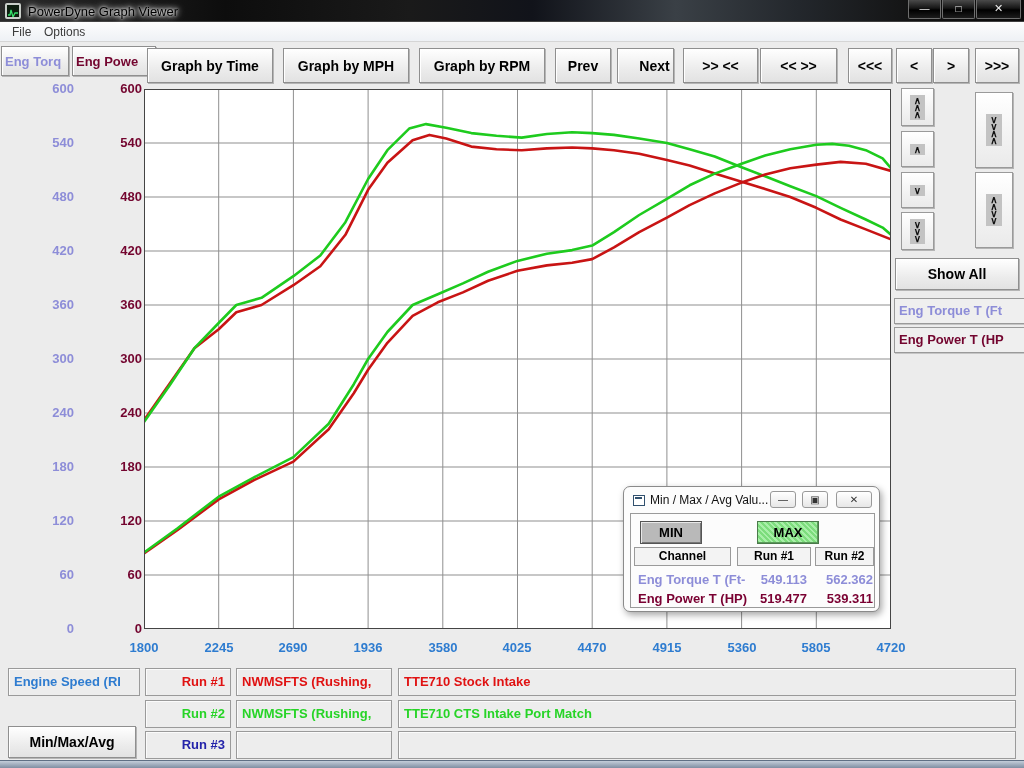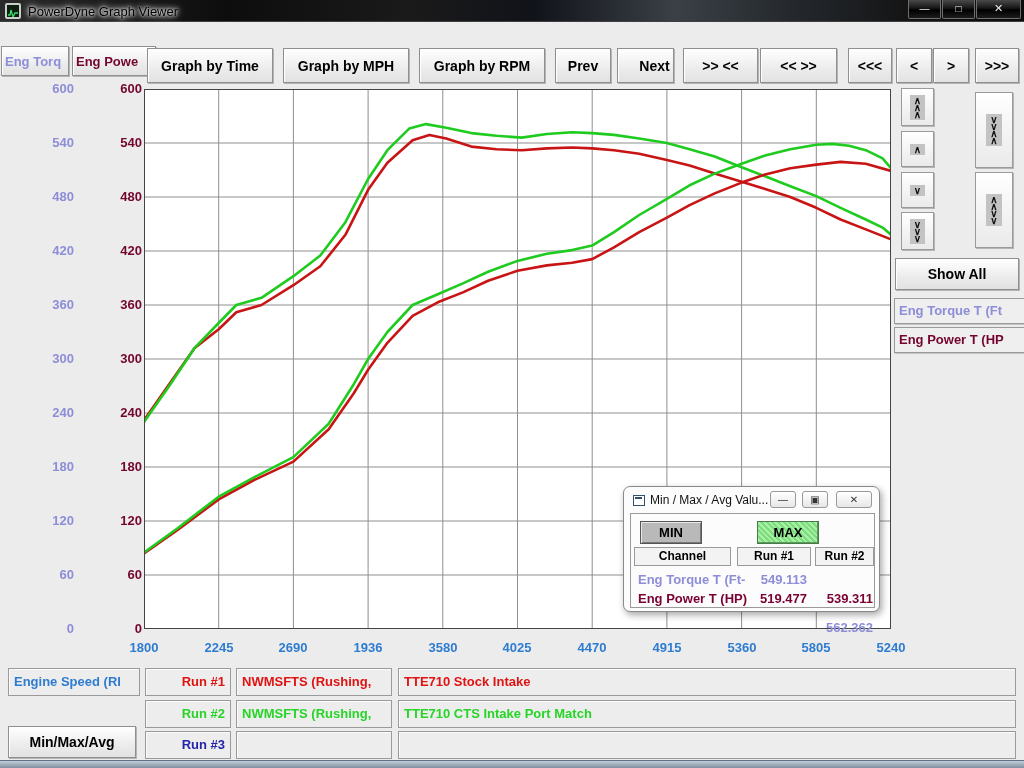--- a/index.html
+++ b/index.html
@@ -103,20 +103,24 @@
           <polyline points="1,8 3,8 4,3 6,10 8,6 11,6" fill="none" stroke="#35e06a" stroke-width="1.3"></polyline>
         </svg>
       </div>
     </div>
     <span id="title-text">PowerDyne Graph Viewer</span>
     <div class="cap-btn" id="btn-min">—</div>
     <div class="cap-btn" id="btn-max">□</div>
     <div class="cap-btn" id="btn-close">✕</div>
   </div>
 
+  <div id="menubar">
+    <span class="menu-item" style="left:8px;">File</span>
+    <span class="menu-item" style="left:40px;">Options</span>
+  </div>
 
   <div class="btn chan-btn" style="left:1px;width:68px;color:#8d8dd8;">Eng Torq</div>
   <div class="btn chan-btn" style="left:72px;width:84px;color:#73052f;">Eng Powe</div>
 
   <div class="btn tool-btn" style="left:147px;width:126px;">Graph by Time</div>
   <div class="btn tool-btn" style="left:283px;width:126px;">Graph by MPH</div>
   <div class="btn tool-btn" style="left:419px;width:126px;">Graph by RPM</div>
   <div class="btn tool-btn" style="left:555px;width:56px;">Prev</div>
   <div class="btn tool-btn" style="left:617px;width:57px;padding-left:18px;">Next</div>
   <div class="btn tool-btn" style="left:683px;width:75px;">&gt;&gt; &lt;&lt;</div>
@@ -181,21 +185,21 @@
   <span class="xlab" style="left:109px;">1800</span>
   <span class="xlab" style="left:184px;">2245</span>
   <span class="xlab" style="left:258px;">2690</span>
   <span class="xlab" style="left:333px;">1936</span>
   <span class="xlab" style="left:408px;">3580</span>
   <span class="xlab" style="left:482px;">4025</span>
   <span class="xlab" style="left:557px;">4470</span>
   <span class="xlab" style="left:632px;">4915</span>
   <span class="xlab" style="left:707px;">5360</span>
   <span class="xlab" style="left:781px;">5805</span>
-  <span class="xlab" style="left:856px;">5240</span>
+  <span class="xlab" style="left:856px;">4720</span>
 
   <div class="chev-btn" style="left:901px;top:88px;width:33px;height:38px;">
       <div class="chev-pad">
         <span>∧</span>
         <span>∧</span>
         <span>∧</span>
       </div>
     </div>
   <div class="chev-btn" style="left:901px;top:131px;width:33px;height:36px;">
       <div class="chev-pad">
@@ -259,21 +263,21 @@
     <div class="mm-cap" style="left:212px;width:36px;">✕</div>
     <div id="mm-inset"></div>
     <div id="mm-min">MIN</div>
     <div id="mm-max">MAX</div>
     <div class="mm-hdr" style="left:10px;width:97px;">Channel</div>
     <div class="mm-hdr" style="left:113px;width:74px;">Run #1</div>
     <div class="mm-hdr" style="left:191px;width:59px;">Run #2</div>
 
     <span class="mm-cell mm-torq" style="left:14px;top:85px;">Eng Torque T (Ft-</span>
     <span class="mm-cell mm-torq" style="left:113px;top:85px;width:70px;text-align:right;">549.113</span>
-    <span class="mm-cell mm-torq" style="left:187px;top:85px;width:62px;text-align:right;margin-top:48px;">562.362</span>
+    <span class="mm-cell mm-torq" style="left:187px;top:85px;width:62px;text-align:right;">562.362</span>
 
     <span class="mm-cell mm-pow" style="left:14px;top:104px;">Eng Power T (HP)</span>
     <span class="mm-cell mm-pow" style="left:113px;top:104px;width:70px;text-align:right;">519.477</span>
     <span class="mm-cell mm-pow" style="left:187px;top:104px;width:62px;text-align:right;">539.311</span>
   </div>
 
   <div id="bottom-band"></div>
 </div>
 
 </body></html>

